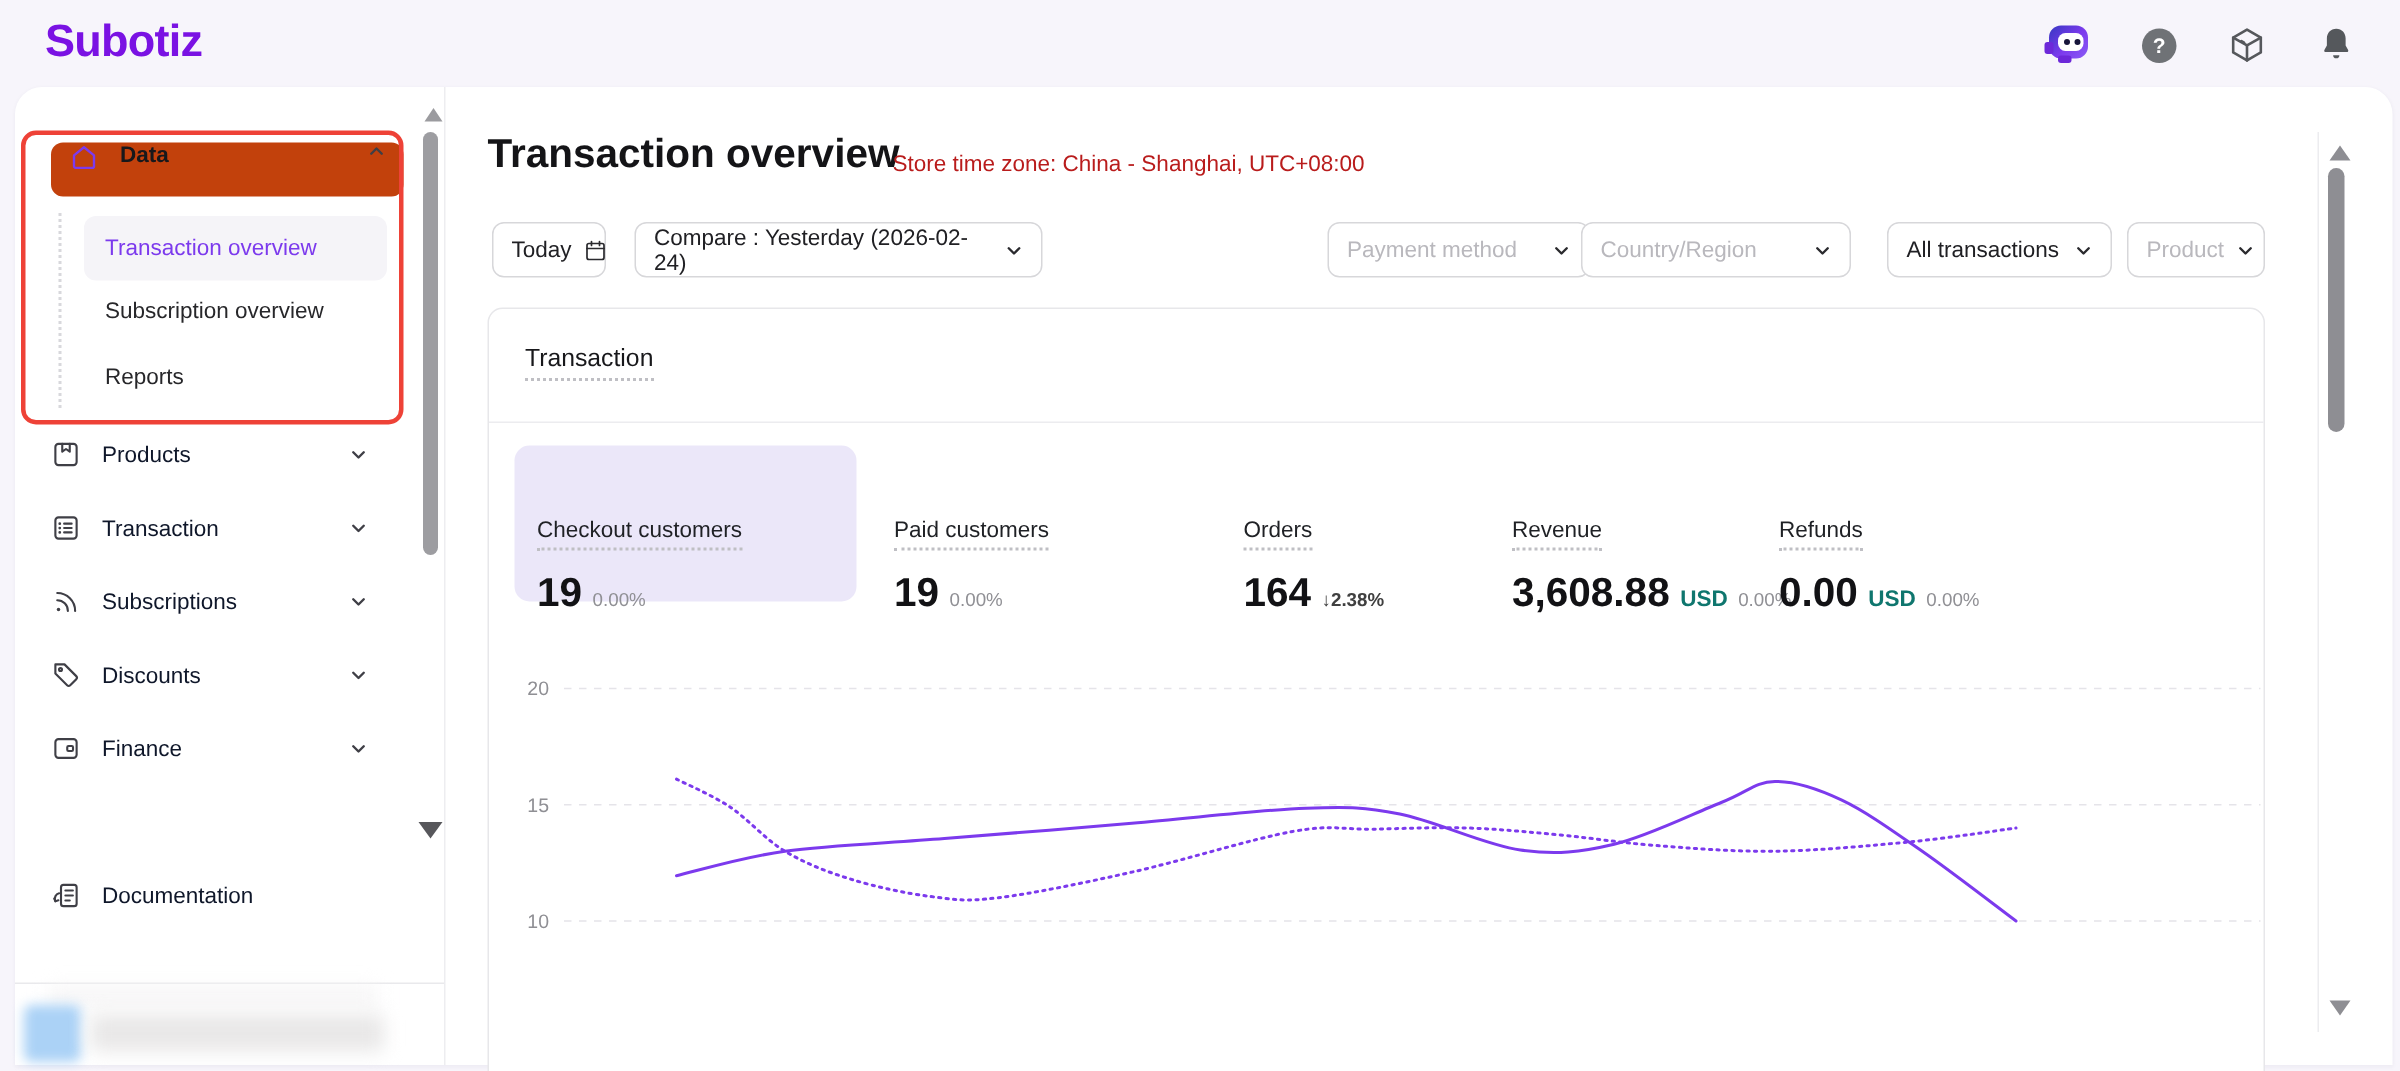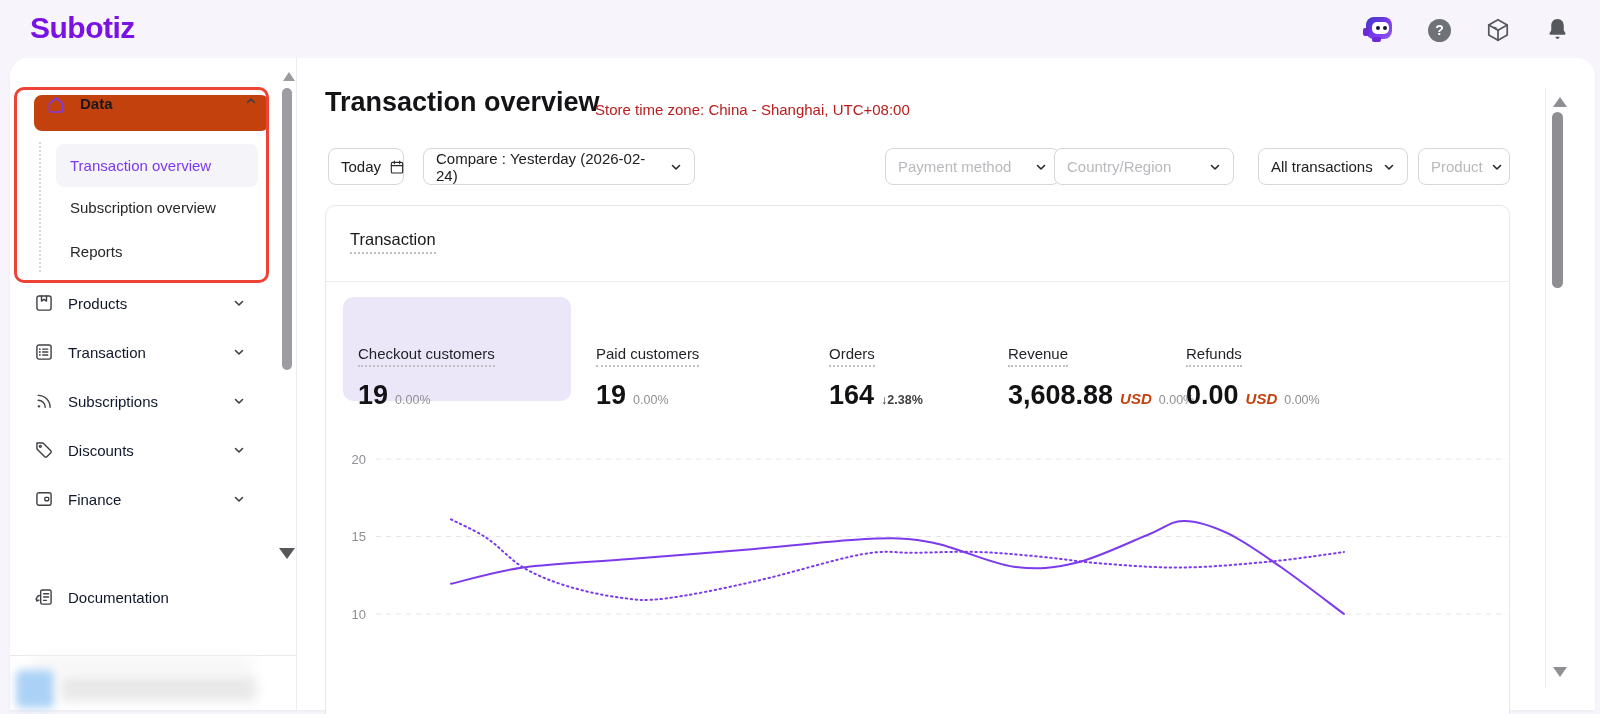--- a/index.html
+++ b/index.html
@@ -55,21 +55,21 @@
     border-radius:10px;background:#fff;box-sizing:border-box;}
   .card-title{position:absolute;left:24px;top:24px;font-size:16.5px;color:#18181b;}
   .dotted-u{border-bottom:2px dotted #bfbfc4;padding-bottom:3px;display:inline-block;}
   .card-divider{position:absolute;left:0;top:75px;width:100%;border-top:1px solid #ececef;}
   .metrics{position:absolute;left:0;top:91px;width:100%;height:104px;}
   .metric-box{position:absolute;left:17px;top:0;width:228px;height:104px;background:#ebe7f9;border-radius:10px;}
   .metric{position:absolute;top:16px;margin-top:32px;}
   .metric .m-label{font-size:15px;color:#1f2125;}
   .m-values{display:flex;align-items:baseline;gap:7px;margin-top:13px;}
   .m-num{font-size:27px;font-weight:700;color:#121215;}
-  .m-unit{font-size:15px;font-weight:700;color:#c2410c;font-style:italic;}
+  .m-unit{font-size:15px;font-weight:700;color:#0f766e;}
   .m-delta{font-size:12.5px;color:#909095;}
   .m-delta.down{color:#404040;font-weight:700;}
   #chart-wrap{position:absolute;left:0;top:215px;width:1185px;height:290px;}
   .gridline{stroke:#e5e4e9;stroke-width:1;stroke-dasharray:5 5;}
   .ytick{fill:#8f8f94;font-size:13px;text-anchor:end;font-family:"Liberation Sans",sans-serif;}
   
   .ms-col{position:absolute;left:1535px;top:30px;width:49px;height:600px;border-left:1px solid #ececef;}
   .ms-up{position:absolute;left:1543px;top:39px;width:0;height:0;border-left:7px solid transparent;border-right:7px solid transparent;border-bottom:10px solid #8e8e93;}
   .ms-thumb{position:absolute;left:1542px;top:54px;width:11px;height:176px;background:#8e8e93;border-radius:6px;}
   .ms-down{position:absolute;left:1543px;top:609px;width:0;height:0;border-left:7px solid transparent;border-right:7px solid transparent;border-top:10px solid #8e8e93;}

